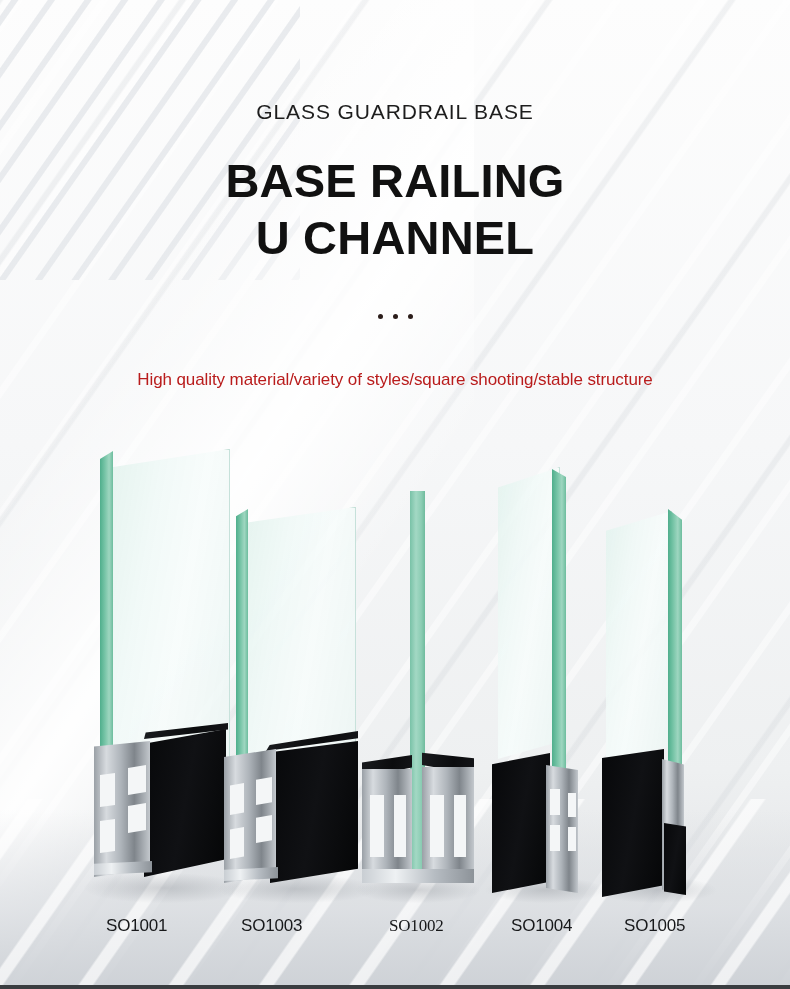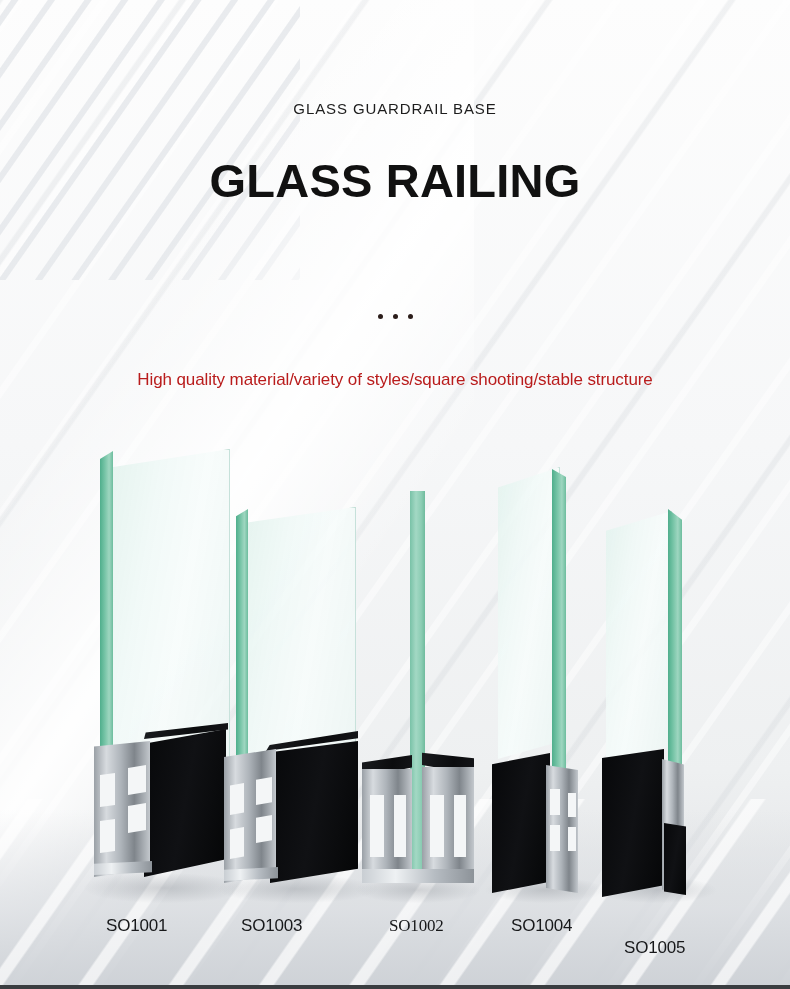--- a/index.html
+++ b/index.html
@@ -67,21 +67,21 @@
     opacity:.75;
   }
   .bottom-rule {
     position:absolute; left:0; right:0; bottom:0; height:4px;
     background:#3a3d40;
   }
 
   
   .eyebrow {
     position:absolute; top:100px; left:0; right:0; text-align:center;
-    font-size:15px; letter-spacing:.9px; color:#1d1d1d; font-weight:400;
+    font-size:21px; letter-spacing:.9px; color:#1d1d1d; font-weight:400;
   }
   .title {
     position:absolute; top:152px; left:0; right:0; text-align:center;
     font-size:47px; line-height:57px; font-weight:700; color:#111;
     letter-spacing:.2px;
   }
   .title .l2 { display:block; }
   .dots {
     position:absolute; top:314px; left:0; right:0;
     display:flex; justify-content:center; gap:10px;
@@ -152,21 +152,22 @@
   <div class="corner-tl"></div>
   <div class="glow-diag"></div>
   <div class="bottom-band"></div>
   <div class="bottom-streaks"></div>
   <div class="bottom-rule"></div>
 </div>
 
 <div class="eyebrow">GLASS GUARDRAIL BASE</div>
 
 <div class="title">
-  <span class="l1">GLASS RAILING</span>
+  <span class="l1">BASE RAILING</span>
+  <span class="l2">U CHANNEL</span>
 </div>
 
 <div class="dots">
   <i></i>
   <i></i>
   <i></i>
 </div>
 
 <div class="tagline">High quality material/variety of styles/square shooting/stable structure</div>
 
@@ -242,14 +243,14 @@
     <div class="blk" style="left:62px; top:336px; width:22px; height:72px; clip-path:polygon(0 0,100% 5%,100% 100%,0 95%);"></div>
   </div>
 
 </div>
 
 <div class="labels">
   <span class="label" style="left:106px;">SO1001</span>
   <span class="label" style="left:241px;">SO1003</span>
   <span class="label" style="left:389px;font-family:Liberation Serif, serif;">SO1002</span>
   <span class="label" style="left:511px;">SO1004</span>
-  <span class="label" style="left:624px;margin-top:22px;">SO1005</span>
+  <span class="label" style="left:624px;">SO1005</span>
 </div>
 
 </body></html>

